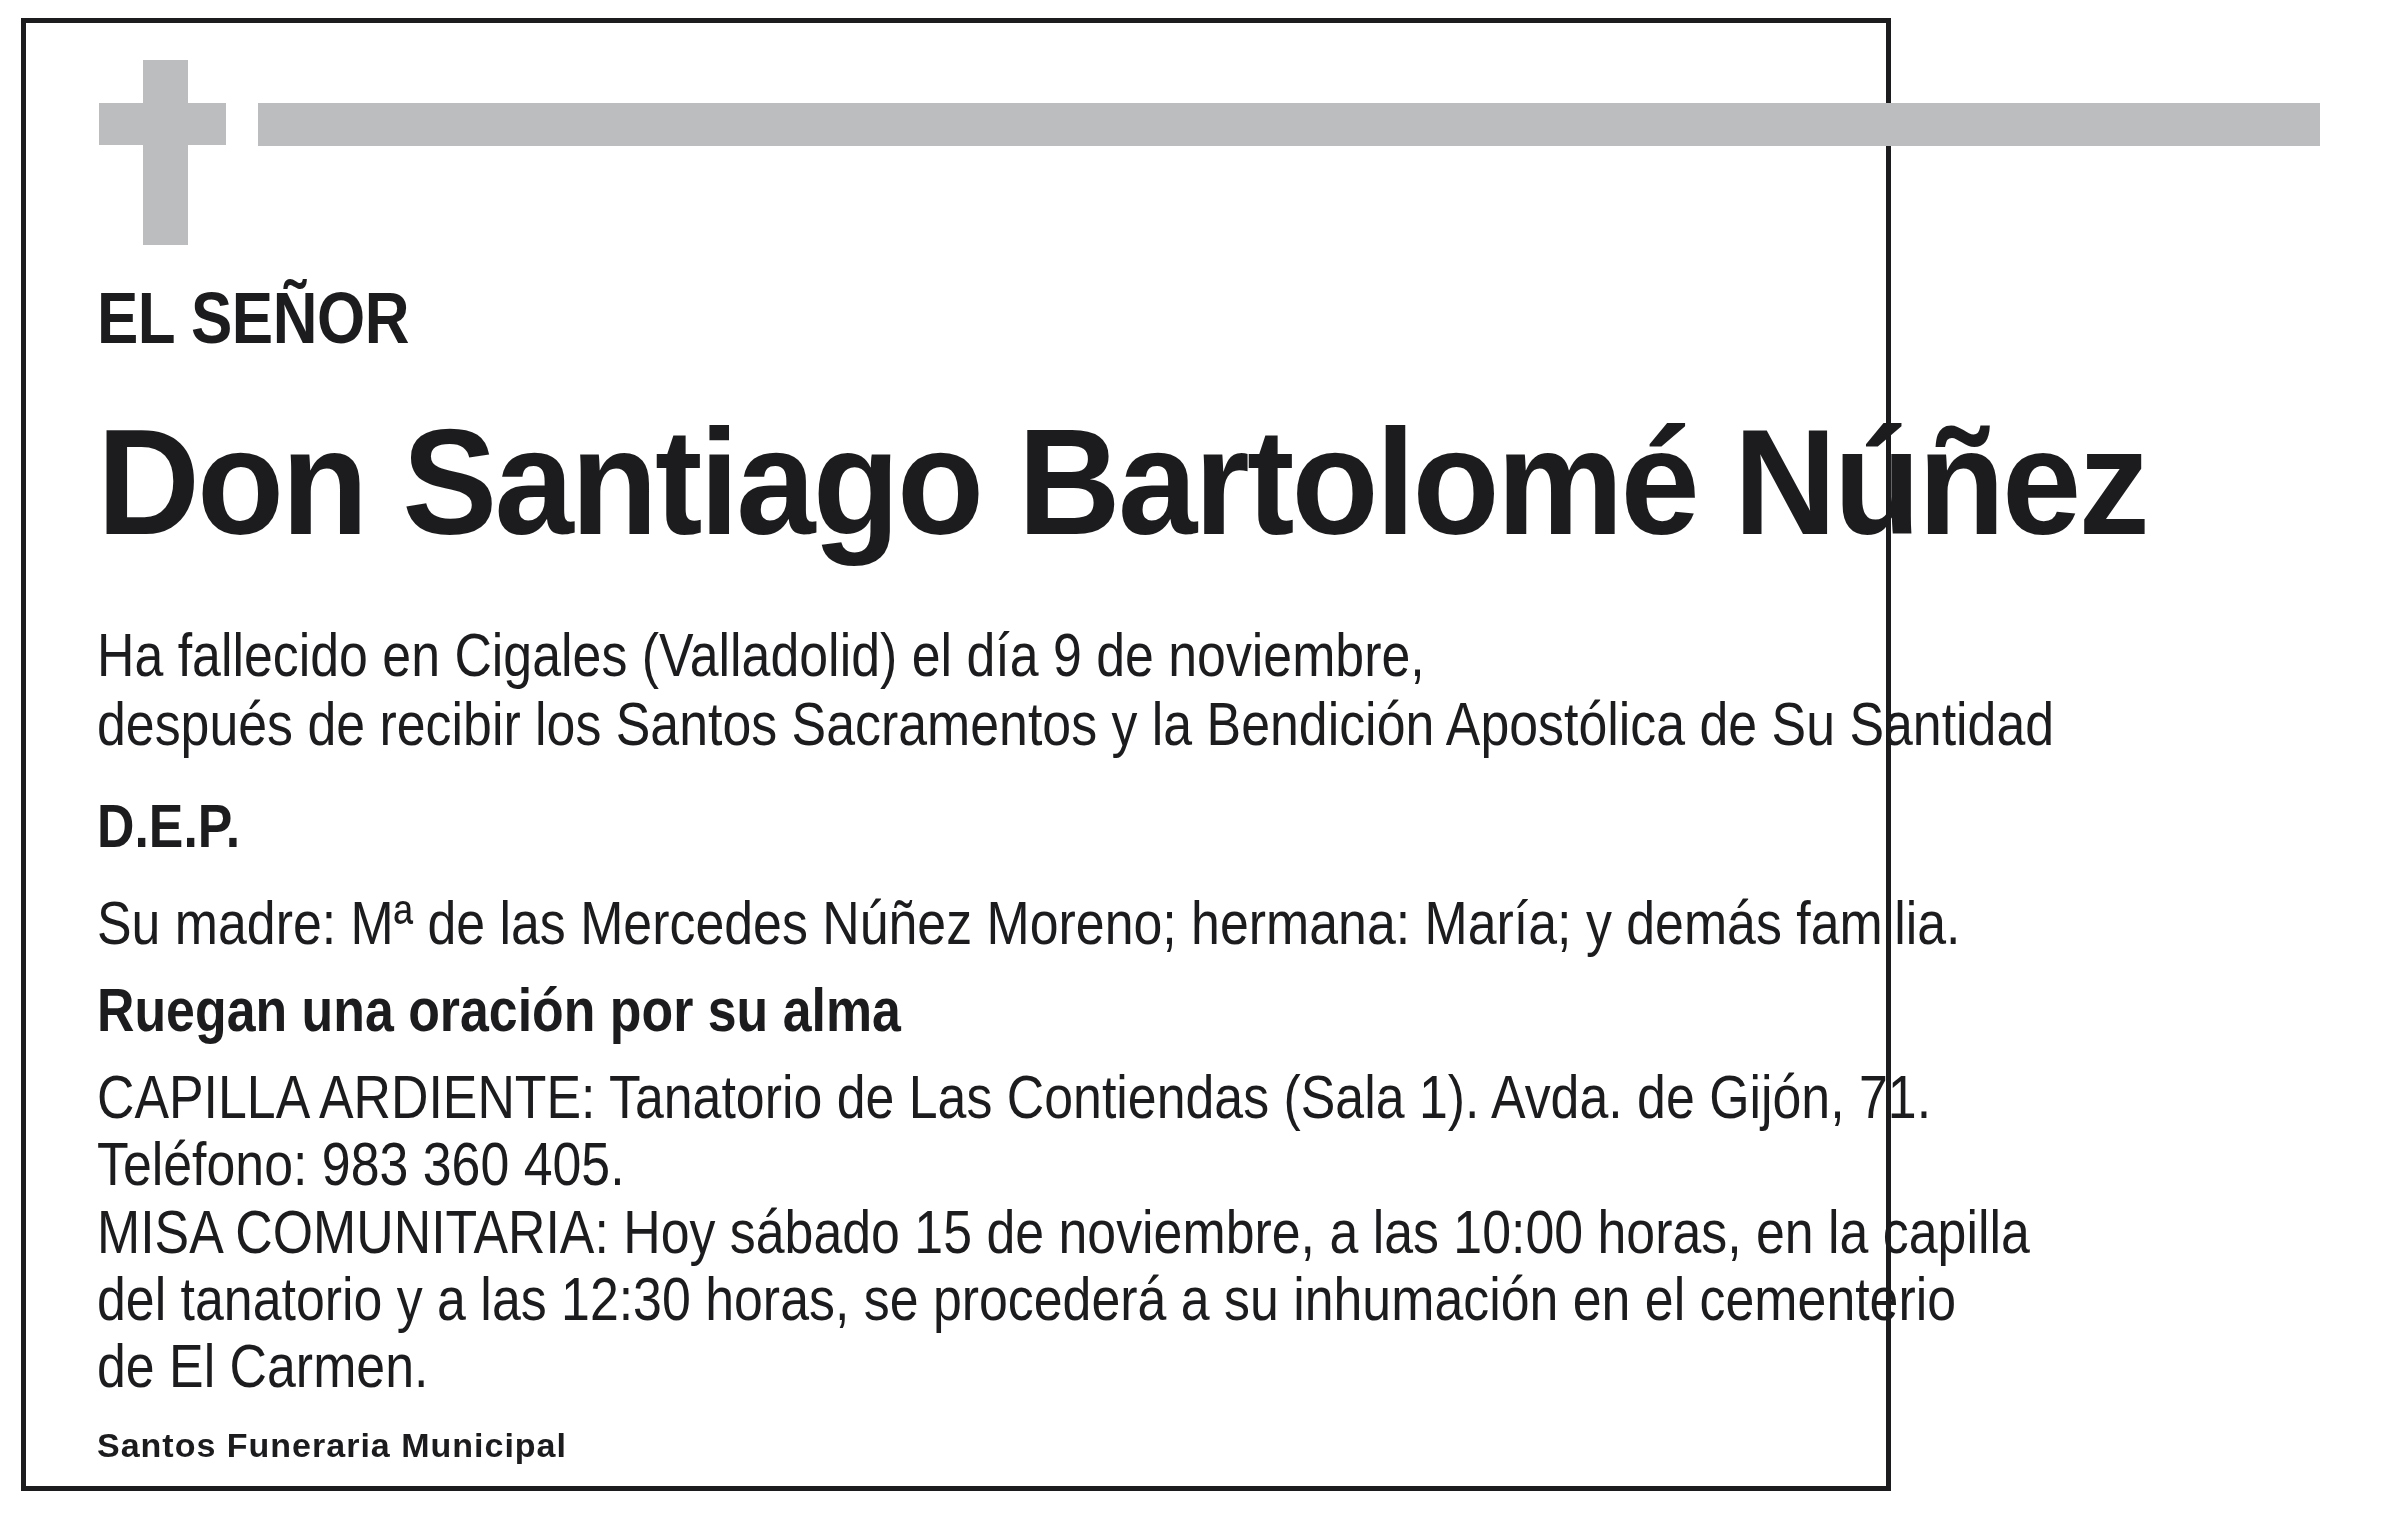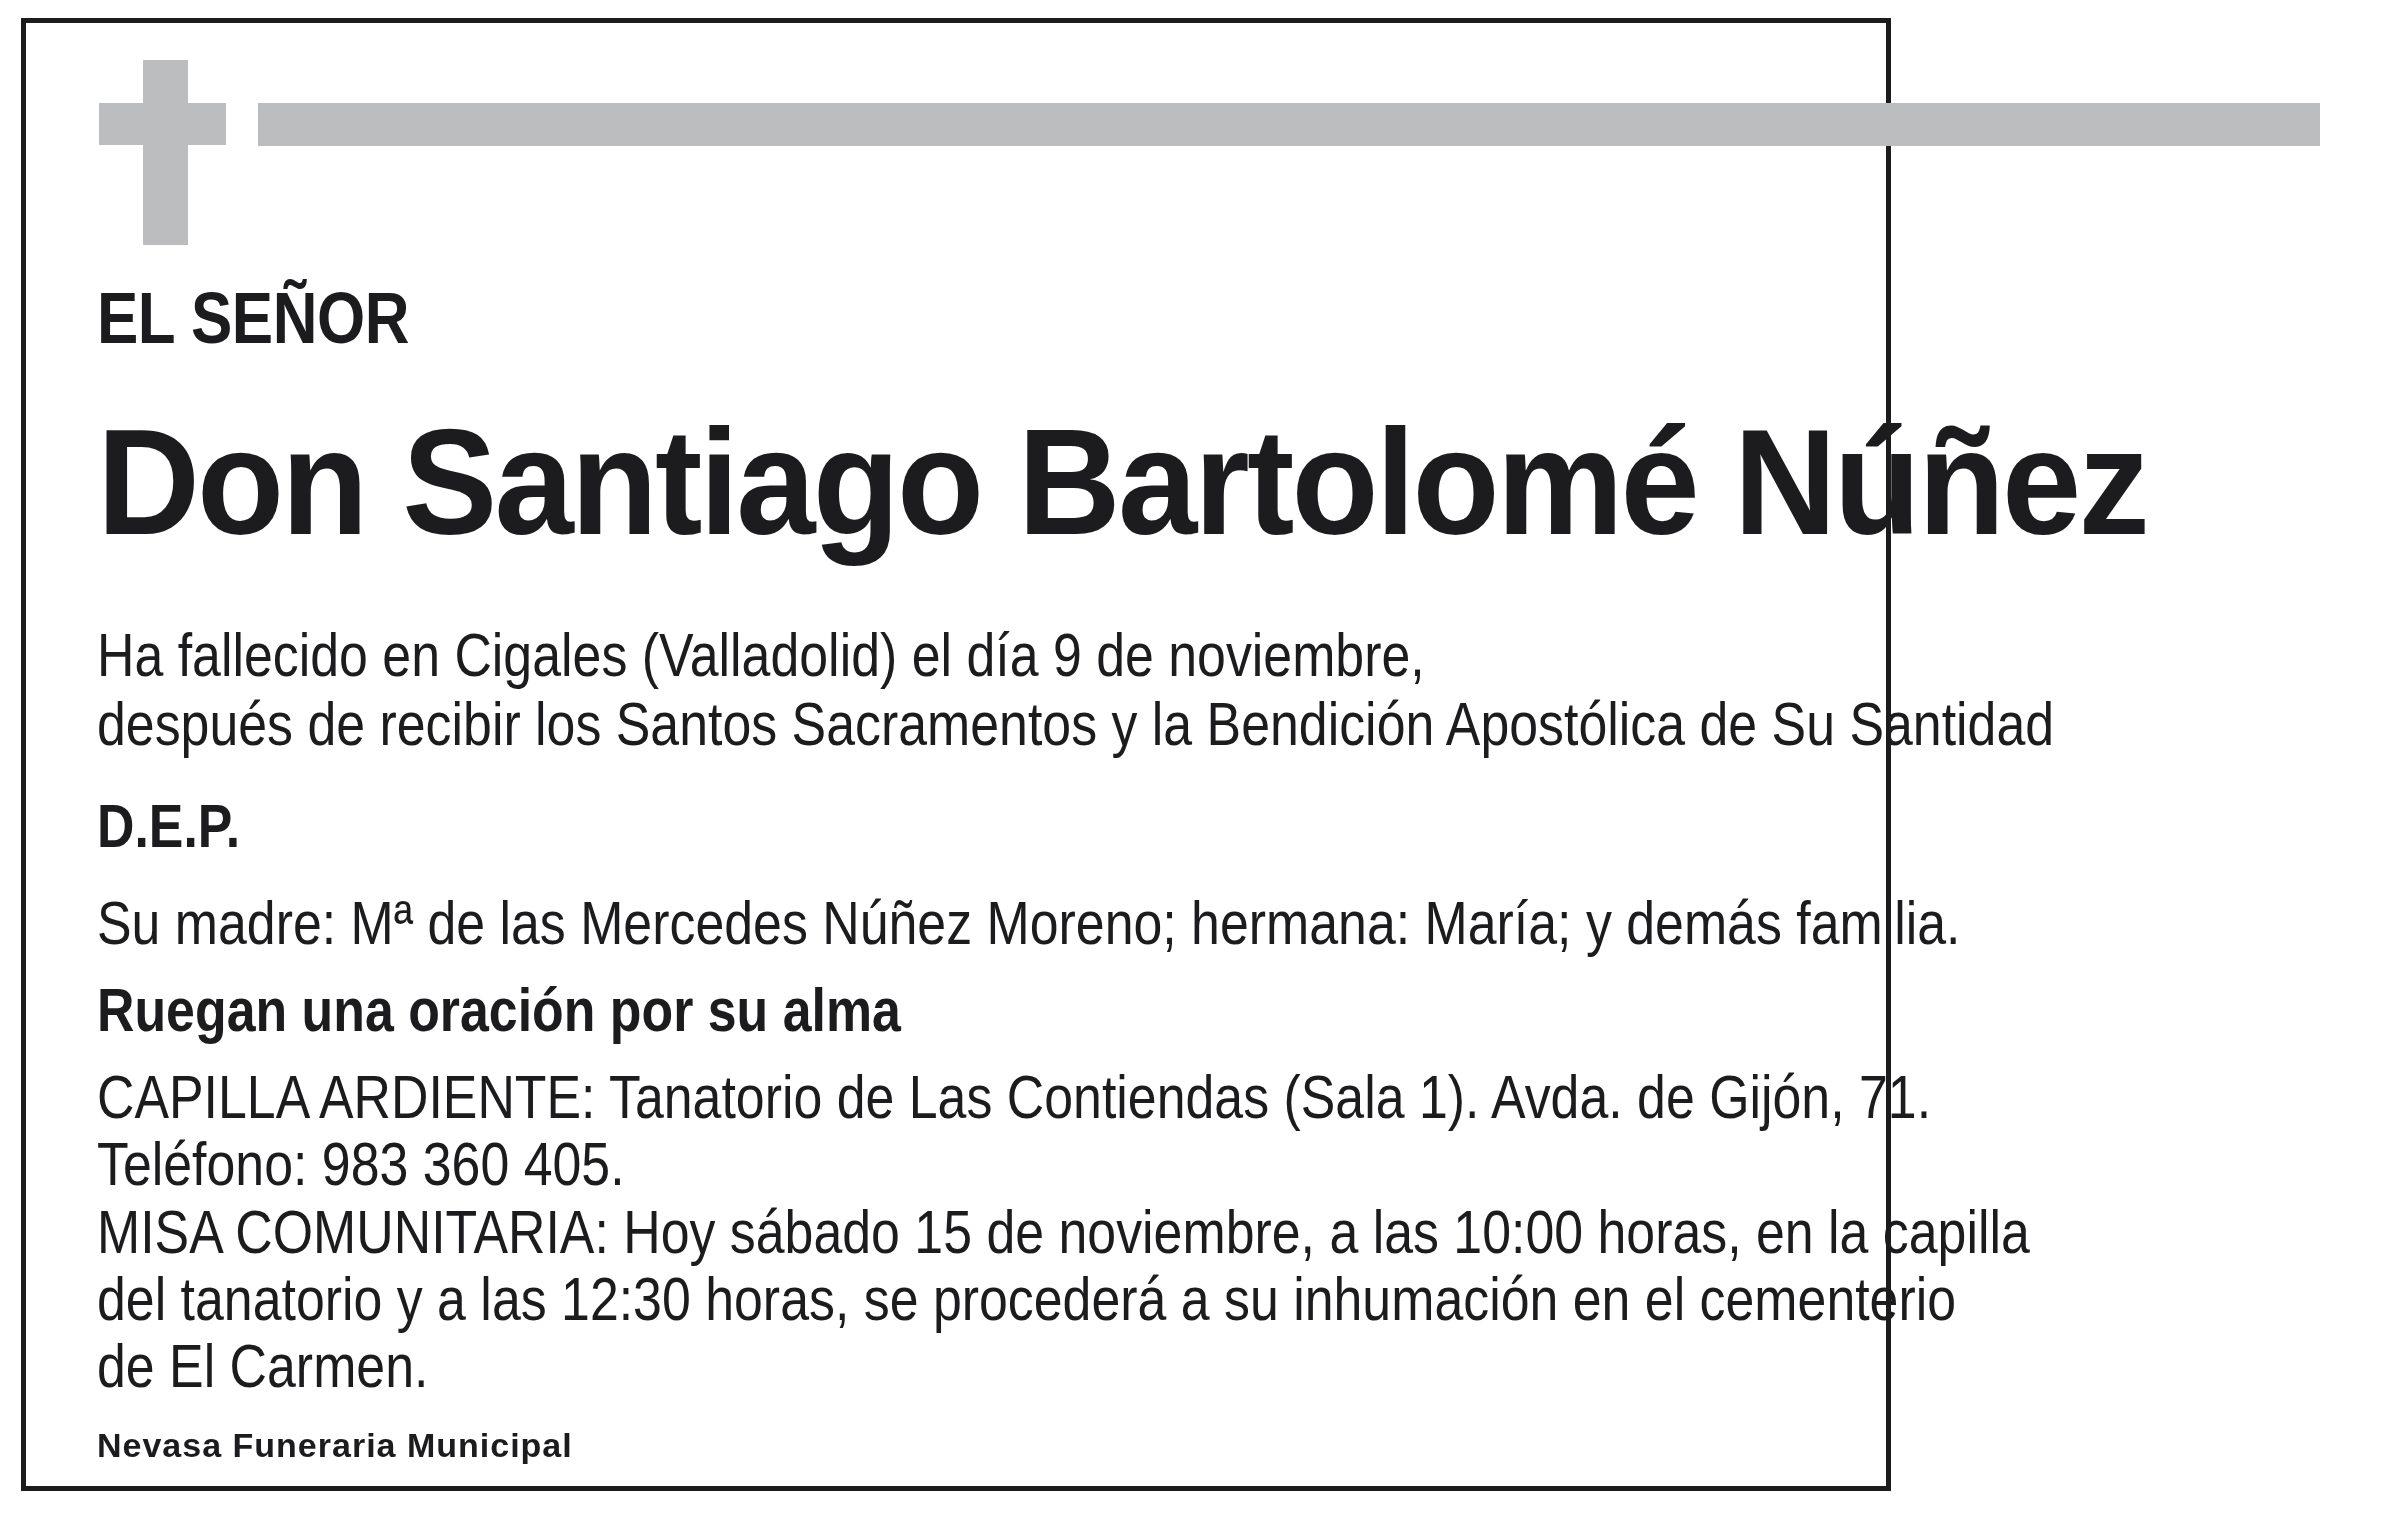--- a/index.html
+++ b/index.html
@@ -97,17 +97,17 @@
         <div class="line">CAPILLA ARDIENTE: Tanatorio de Las Contiendas (Sala 1). Avda. de Gijón, 71.</div>
         <div class="line">Teléfono: 983 360 405.</div>
       </div>
 
     <div class="txt mass cond">
         <div class="line">MISA COMUNITARIA: Hoy sábado 15 de noviembre, a las 10:00 horas, en la capilla</div>
         <div class="line">del tanatorio y a las 12:30 horas, se procederá a su inhumación en el cementerio</div>
         <div class="line">de El Carmen.</div>
       </div>
 
-    <div class="txt funeral-home">Nevasa Funeraria Municipal</div>
+    <div class="txt funeral-home">Santos Funeraria Municipal</div>
 
   </div>
 </div>
 
 
 </body></html>

